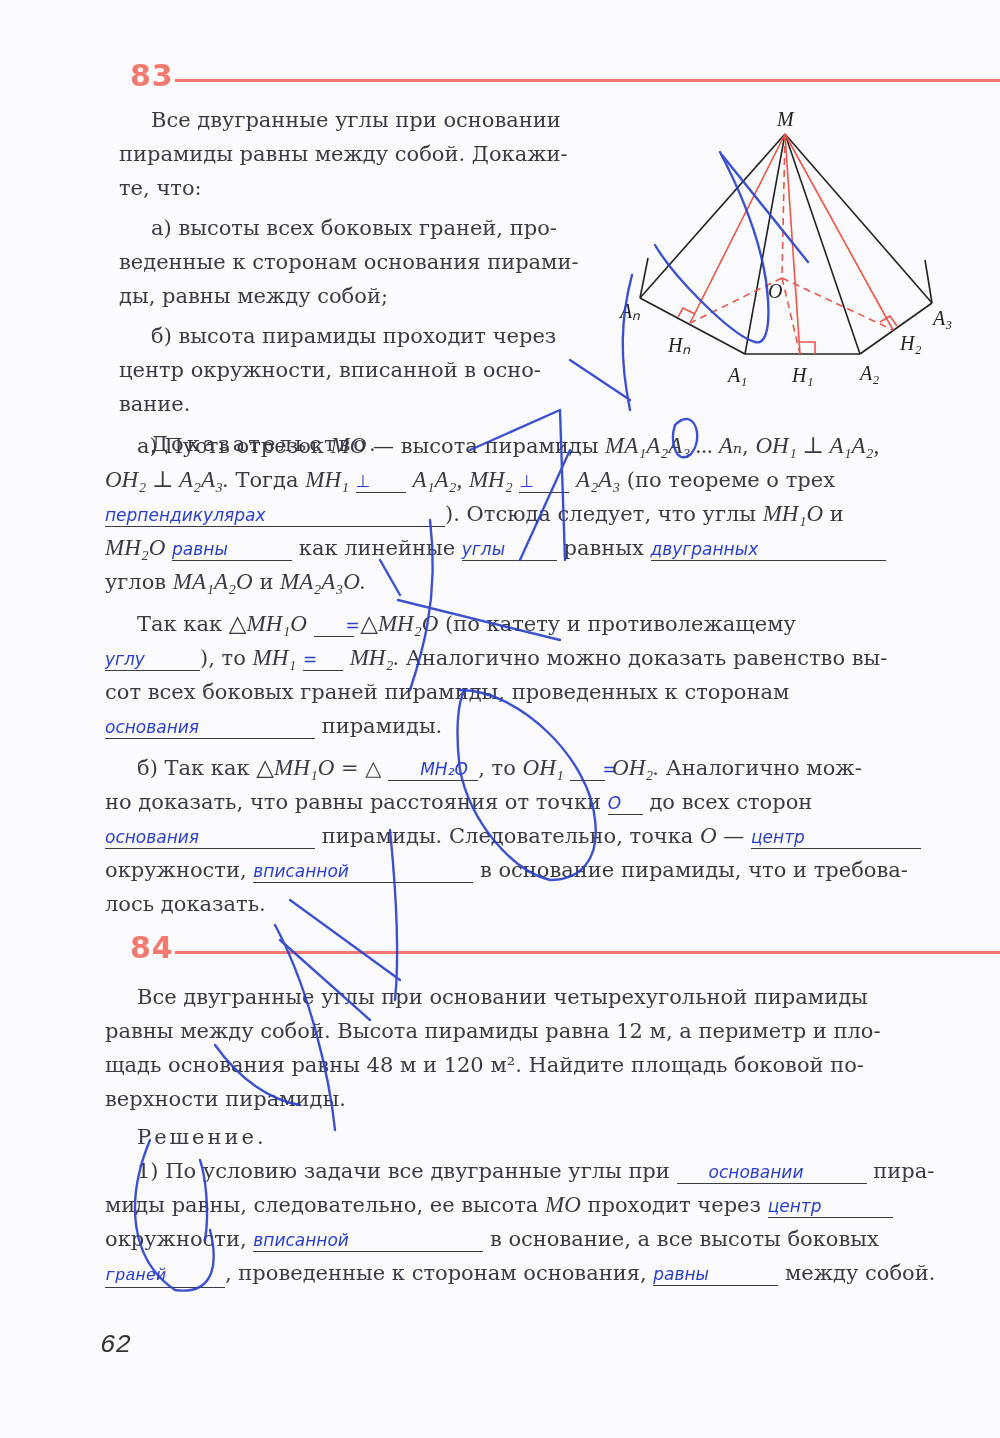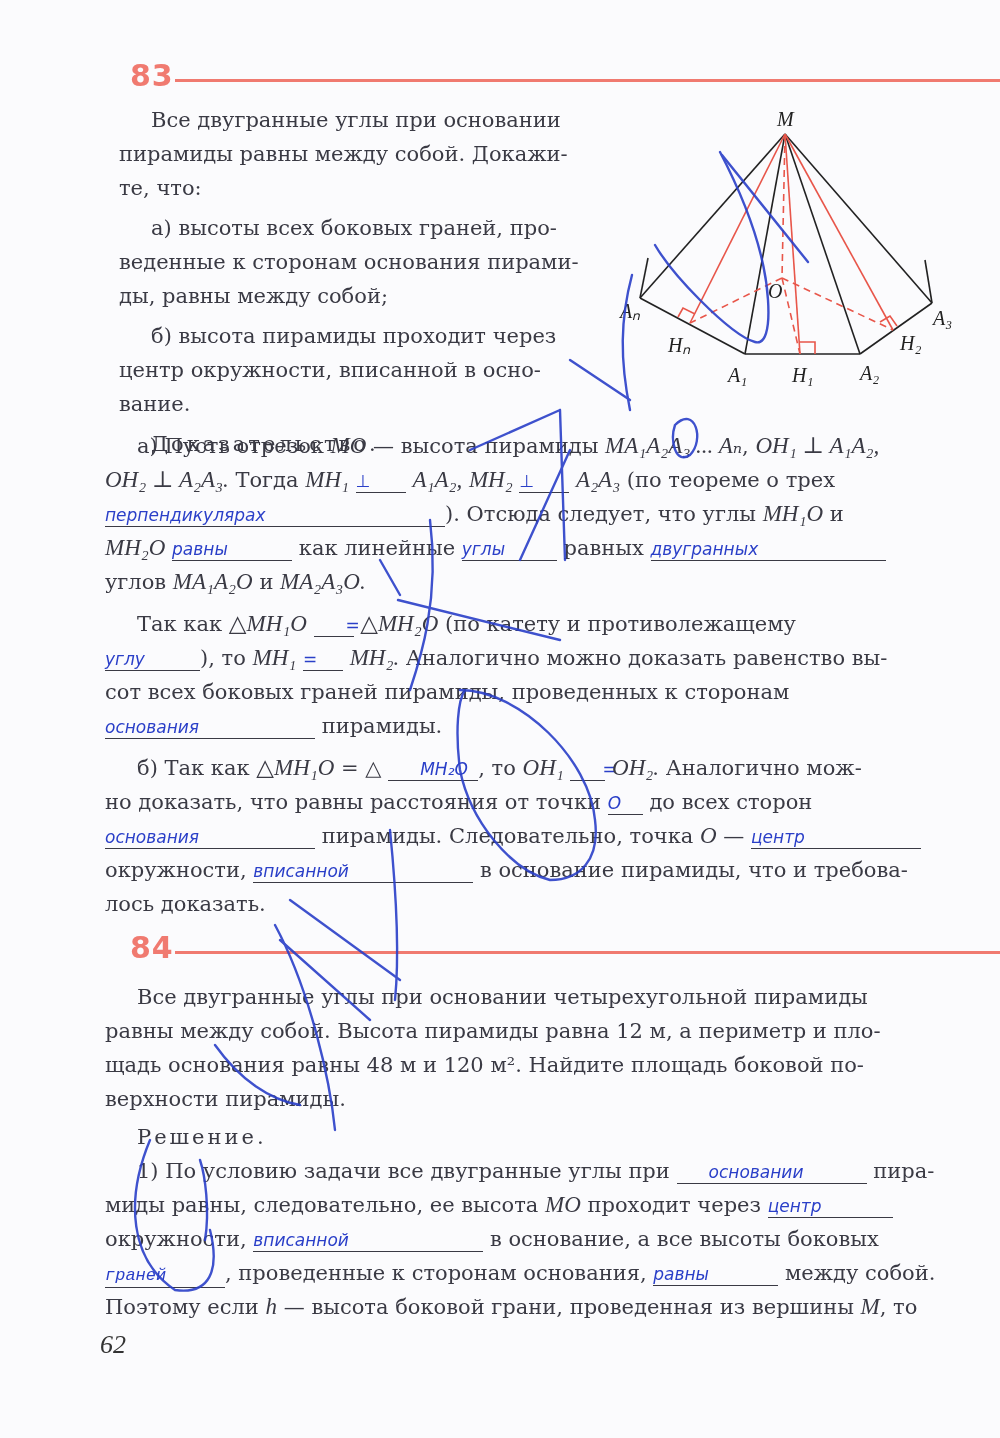--- a/index.html
+++ b/index.html
@@ -28,21 +28,21 @@
     display: inline-block; border-bottom: 1.5px solid #3a3a44;
     text-align: center; line-height: 22px; vertical-align: baseline;
   }
   .hw {
     font-family: "DejaVu Sans", "Liberation Sans", sans-serif;
     font-style: italic; color: #2a3fc8; font-size: 17px;
   }
   .justify { text-align: justify; text-align-last: left; }
   .page-number {
     position: absolute; left: 100px; top: 1330px;
-    font-family: Liberation Serif, serif; font-style: italic; font-size: 26px; color: #333;
+    font-family: Liberation Mono, monospace; font-style: italic; font-size: 26px; color: #333;
   }
   svg.overlay { position: absolute; left: 0; top: 0; pointer-events: none; }
 </style>
 </head>
 <body>
 
 <div class="page">
 
   <div class="problem-header" style="top:58px;text-align:right;">
     <span class="problem-number">83</span>
@@ -210,25 +210,20 @@
     </p>
     <p>
       <span>окружности,</span>
       <span class="blank hw" style="width:230px; text-align:left;">вписанной</span>
       <span>в основание, а все высоты боковых</span>
     </p>
     <p>
       <span class="blank hw" style="width:120px; text-align:left;font-family:Liberation Mono, monospace;">граней</span><span>, проведенные к сторонам основания,</span>
       <span class="blank hw" style="width:125px;">равны</span>
       <span>между собой.</span>
-    </p>
-    <p>
-      <span>Поэтому если</span>
-      <span class="m">h</span><span> — высота боковой грани, проведенная из вершины</span>
-      <span class="m">M</span><span>, то</span>
     </p>
   </div>
 
   <div class="page-number">62</div>
 
   <svg class="overlay" width="1000" height="1438" style="z-index:2;">
     <g stroke="#2a3fc8" stroke-width="2.4" fill="none" stroke-linecap="round" opacity="0.9">
       <path d="M720,152 C745,200 765,250 768,300 C770,330 765,345 755,342 C740,338 720,320 700,300 C680,280 665,262 655,245"></path>
       <path d="M722,155 L808,262"></path>
       <path d="M632,275 C620,320 620,360 630,410"></path>

